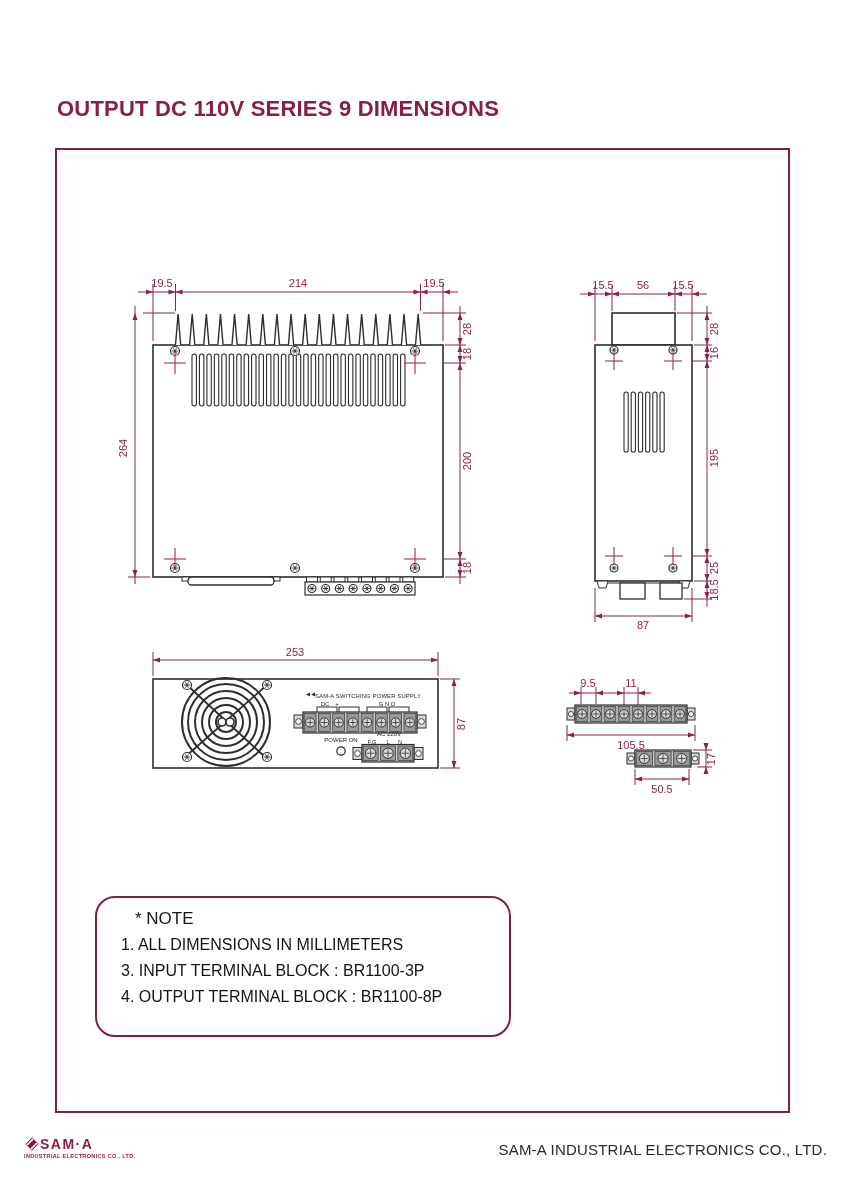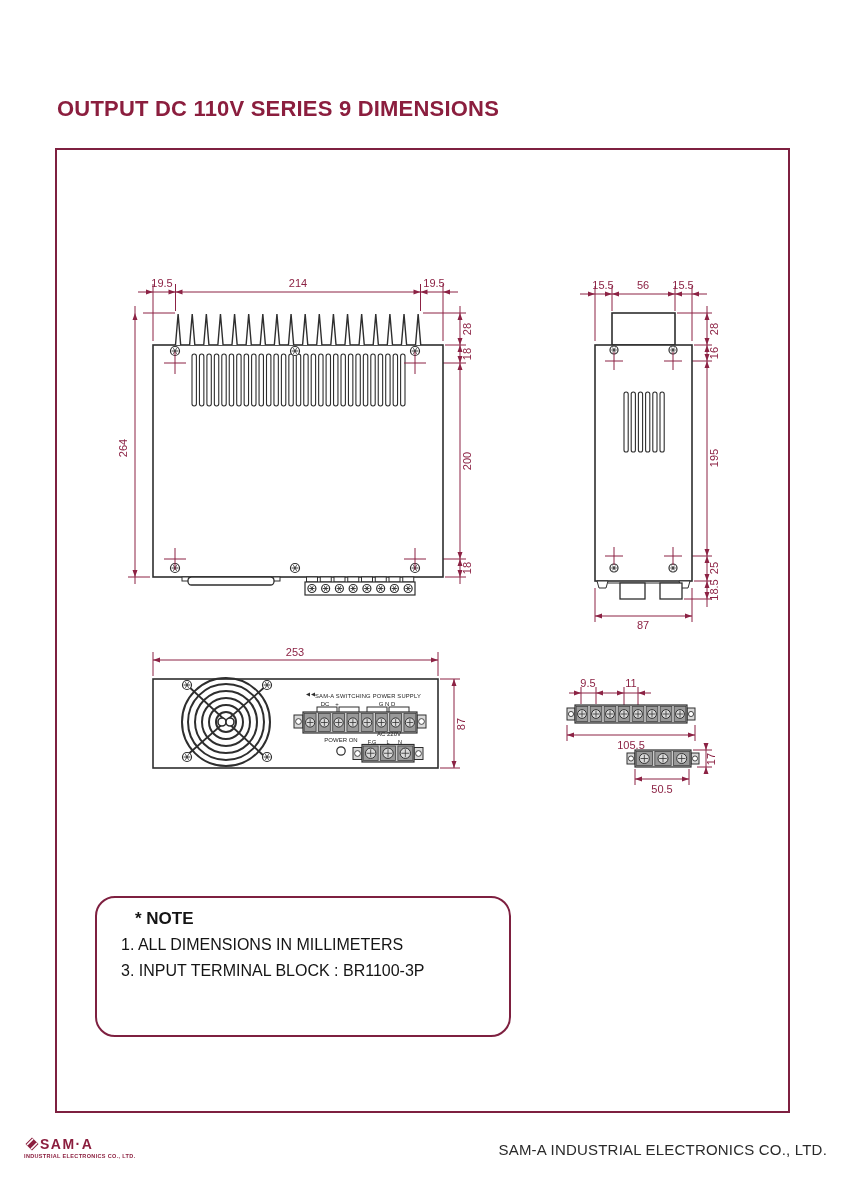--- a/index.html
+++ b/index.html
@@ -20,21 +20,21 @@
   .o{fill:#fff;stroke:#2e2e2e;stroke-width:1.6;}
   .d{stroke:#8C2244;stroke-width:1;fill:none;}
   text.t{fill:#8C2244;font-size:11px;font-family:"Liberation Sans",sans-serif;text-anchor:middle;}
   text.ft{fill:#1c1c1c;font-family:"Liberation Sans",sans-serif;text-anchor:middle;}
   
   .note-box{
     position:absolute;left:95px;top:896px;width:416px;height:141px;
     border:2px solid #7E2040;border-radius:20px;box-sizing:border-box;
     padding:11px 0 0 24px;color:#141414;background:#fff;
   }
-  .note-header{font-size:17px;margin-left:14px;margin-bottom:3px;font-weight:bold;}
+  .note-header{font-size:17px;margin-left:14px;margin-bottom:3px;}
   .note-item{font-size:16px;line-height:26px;white-space:nowrap;}
   
   .footer-logo{position:absolute;left:24px;top:1136px;color:#8B1E3E;}
   .logo-row{display:flex;align-items:center;}
   .logo-text{font-size:14px;font-weight:bold;letter-spacing:1.5px;}
   .logo-sub{font-size:5.5px;font-weight:bold;letter-spacing:.35px;margin-top:1px;white-space:nowrap;}
   .footer-company{
     position:absolute;right:17px;top:1141px;font-size:15px;color:#2a2a2a;
     letter-spacing:.2px;white-space:nowrap;
   }
@@ -512,20 +512,21 @@
       <circle cx="128.66666666666669" cy="105.5" r="5" fill="#d9d9d9" stroke="#333" stroke-width="1"></circle>
       <line x1="124.86666666666669" y1="105.5" x2="132.4666666666667" y2="105.5" stroke="#333" stroke-width="0.8"></line>
       <line x1="128.66666666666669" y1="101.7" x2="128.66666666666669" y2="109.3" stroke="#333" stroke-width="0.8"></line>
     </g>
 </svg>
 
 <div class="note-box">
   <div class="note-header">* NOTE</div>
   <div class="note-item">1. ALL DIMENSIONS IN MILLIMETERS</div>
   <div class="note-item">3. INPUT TERMINAL BLOCK : BR1100-3P</div>
+  <div class="note-item">4. OUTPUT TERMINAL BLOCK : BR1100-8P</div>
 </div>
 
 <div class="footer-logo">
   <div class="logo-row">
     <svg width="16" height="16" style="position:static;">
       <polygon points="8,1.5 14.5,8 8,14.5 1.5,8" fill="#8B1E3E"></polygon>
       <path d="M3 9 L9 3 M7 13 L13 7" stroke="#ffffff" stroke-width="1.6" fill="none"></path>
     </svg>
     <span class="logo-text">SAM·A</span>
   </div>

